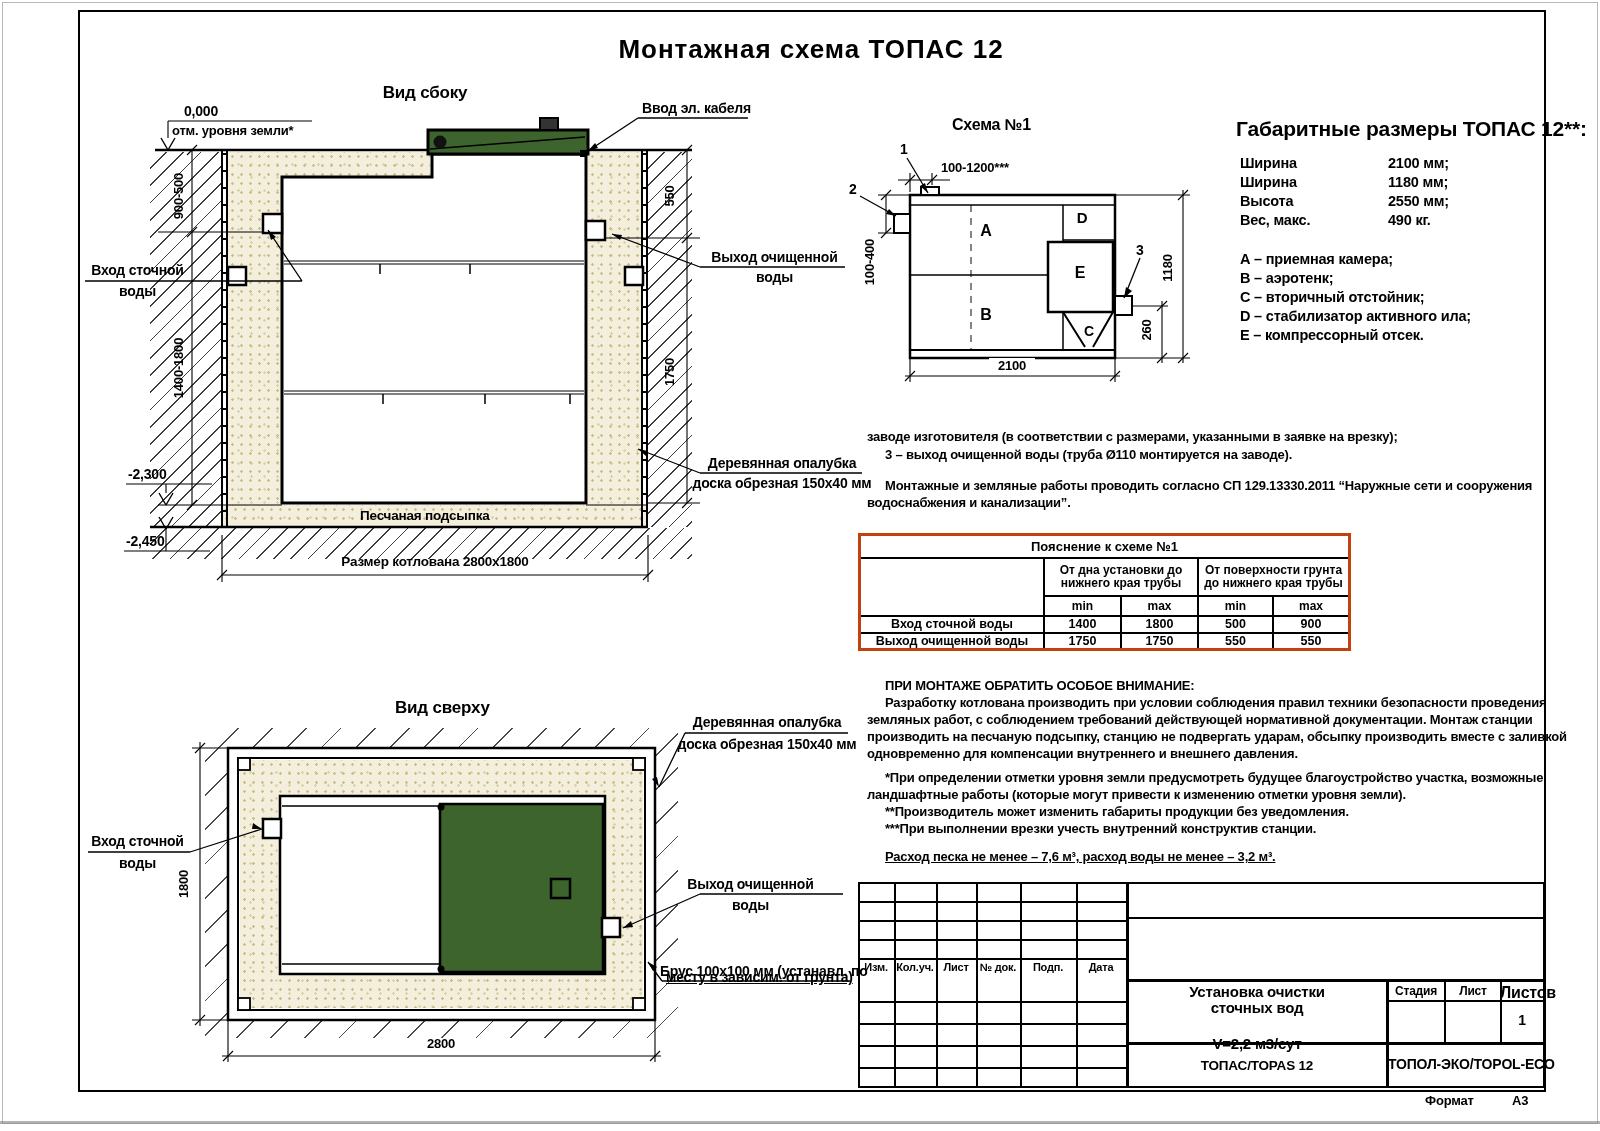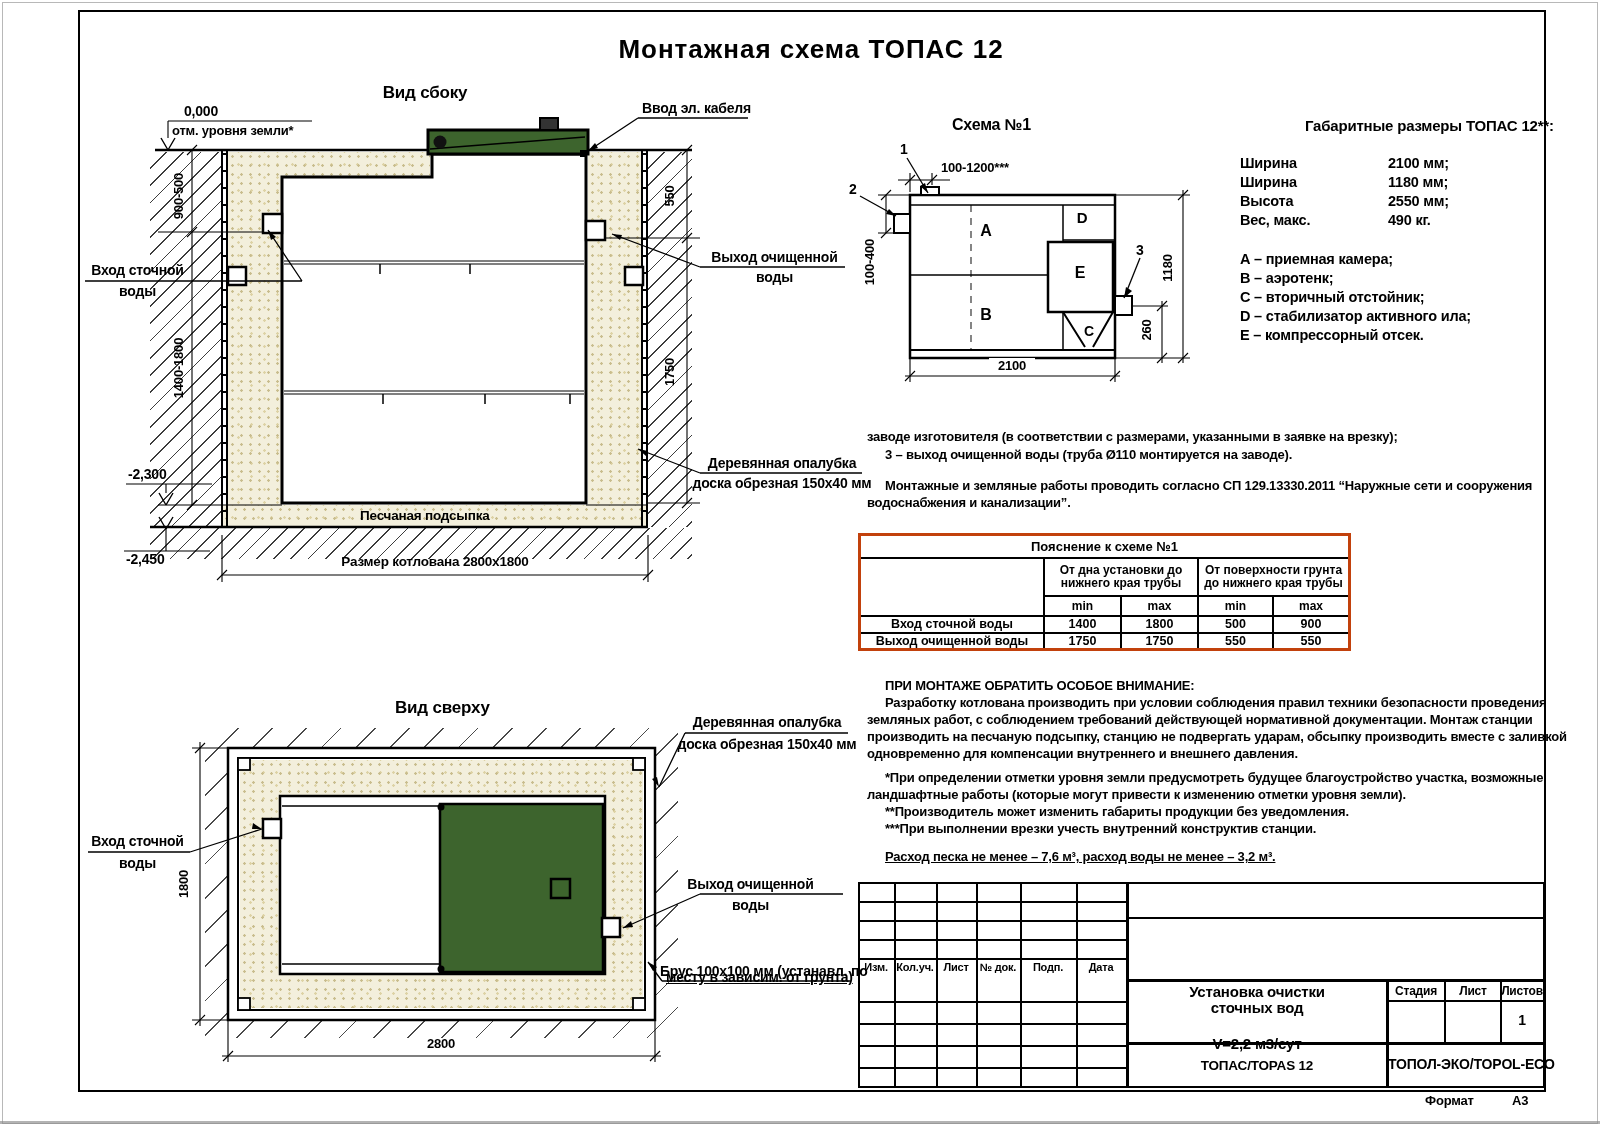--- a/index.html
+++ b/index.html
@@ -183,38 +183,38 @@
   <div class="t ctr" style="left:702px;top:269px;width:145px;font-size:14px;">воды</div>
   <div class="t ctr" style="left:697px;top:455px;width:170px;font-size:14px;">Деревянная опалубка</div>
   <div class="t ctr" style="left:692px;top:475px;width:180px;font-size:14px;">доска обрезная 150х40 мм</div>
   <div class="t" style="left:360px;top:508px;font-size:13.5px;">Песчаная подсыпка</div>
   <div class="t ctr" style="left:320px;top:554px;width:230px;font-size:13.5px;">Размер котлована 2800х1800</div>
   <div class="t ctr rot" style="left:140px;top:187px;width:80px;height:18px;font-size:13px;">900-500</div>
   <div class="t ctr rot" style="left:140px;top:359px;width:80px;height:18px;font-size:13px;">1400-1800</div>
   <div class="t ctr rot" style="left:631px;top:187px;width:80px;height:18px;font-size:13px;">550</div>
   <div class="t ctr rot" style="left:631px;top:363px;width:80px;height:18px;font-size:13px;">1750</div>
   <div class="t" style="left:128px;top:466px;font-size:14px;">-2,300</div>
-  <div class="t" style="left:126px;top:533px;font-size:14px;margin-top:18px;">-2,450</div>
+  <div class="t" style="left:126px;top:533px;font-size:14px;">-2,450</div>
 
   <div class="t" style="left:952px;top:116px;font-size:16px;">Схема №1</div>
   <div class="t" style="left:900px;top:141px;font-size:14px;">1</div>
   <div class="t" style="left:849px;top:181px;font-size:14px;">2</div>
   <div class="t" style="left:1136px;top:242px;font-size:14px;">3</div>
   <div class="t" style="left:941px;top:160px;font-size:13px;">100-1200***</div>
   <div class="t ctr rot" style="left:831px;top:253px;width:80px;height:18px;font-size:13px;">100-400</div>
   <div class="t ctr rot" style="left:1129px;top:259px;width:80px;height:18px;font-size:13px;">1180</div>
   <div class="t ctr rot" style="left:1108px;top:321px;width:80px;height:18px;font-size:13px;">260</div>
   <div class="t ctr" style="left:989px;top:358px;width:46px;font-size:13px;background:#fff;">2100</div>
   <div class="t ctr" style="left:976px;top:222px;width:20px;font-size:16px;">А</div>
   <div class="t ctr" style="left:976px;top:306px;width:20px;font-size:16px;">В</div>
   <div class="t ctr" style="left:1079px;top:323px;width:20px;font-size:14px;">С</div>
   <div class="t ctr" style="left:1072px;top:209px;width:20px;font-size:15px;">D</div>
   <div class="t ctr" style="left:1070px;top:264px;width:20px;font-size:16px;">Е</div>
 
-  <div class="t" style="left:1305px;top:117px;font-size:15px;">Габаритные размеры ТОПАС 12**:</div>
+  <div class="t" style="left:1236px;top:117px;font-size:21px;">Габаритные размеры ТОПАС 12**:</div>
   <div class="t" style="left:1240px;top:155px;font-size:14.5px;">Ширина</div>
   <div class="t" style="left:1388px;top:155px;font-size:14.5px;">2100 мм;</div>
   <div class="t" style="left:1240px;top:174px;font-size:14.5px;text-align:center;">Ширина</div>
   <div class="t" style="left:1388px;top:174px;font-size:14.5px;">1180 мм;</div>
   <div class="t" style="left:1240px;top:193px;font-size:14.5px;">Высота</div>
   <div class="t" style="left:1388px;top:193px;font-size:14.5px;">2550 мм;</div>
   <div class="t" style="left:1240px;top:212px;font-size:14.5px;">Вес, макс.</div>
   <div class="t" style="left:1388px;top:212px;font-size:14.5px;">490 кг.</div>
   <div class="t" style="left:1240px;top:251px;font-size:14.5px;">А – приемная камера;</div>
   <div class="t" style="left:1240px;top:270px;font-size:14.5px;">В – аэротенк;</div>
@@ -309,19 +309,19 @@
   <div class="t ctr" style="left:894px;top:961px;width:42px;font-size:11px;">Кол.уч.</div>
   <div class="t ctr" style="left:936px;top:961px;width:40px;font-size:11px;">Лист</div>
   <div class="t ctr" style="left:976px;top:961px;width:44px;font-size:11px;">№ док.</div>
   <div class="t ctr" style="left:1020px;top:961px;width:56px;font-size:11px;">Подп.</div>
   <div class="t ctr" style="left:1076px;top:961px;width:50px;font-size:11px;">Дата</div>
   <div class="t ctr" style="left:1131px;top:983px;width:252px;font-size:15px;">Установка очистки</div>
   <div class="t ctr" style="left:1131px;top:999px;width:252px;font-size:15px;">сточных вод</div>
   <div class="t ctr" style="left:1131px;top:1015px;width:252px;font-size:15px;margin-top:20px;">V=2,2 м3/сут</div>
   <div class="t ctr" style="left:1388px;top:984px;width:56px;font-size:12px;">Стадия</div>
   <div class="t ctr" style="left:1446px;top:984px;width:54px;font-size:12px;">Лист</div>
-  <div class="t ctr" style="left:1500px;top:984px;width:44px;font-size:12px;">Листов</div>
+  <div class="t ctr" style="left:1500px;top:984px;width:44px;font-size:16px;">Листов</div>
   <div class="t ctr" style="left:1500px;top:1012px;width:44px;font-size:14px;">1</div>
   <div class="t ctr" style="left:1131px;top:1058px;width:252px;font-size:13.5px;">ТОПАС/TOPAS 12</div>
   <div class="t ctr" style="left:1388px;top:1056px;width:156px;font-size:14px;">ТОПОЛ-ЭКО/TOPOL-ECO</div>
   <div class="t" style="left:1425px;top:1093px;font-size:13px;">Формат</div>
   <div class="t" style="left:1512px;top:1093px;font-size:13px;">А3</div>
 </div>
 
 </body></html>

